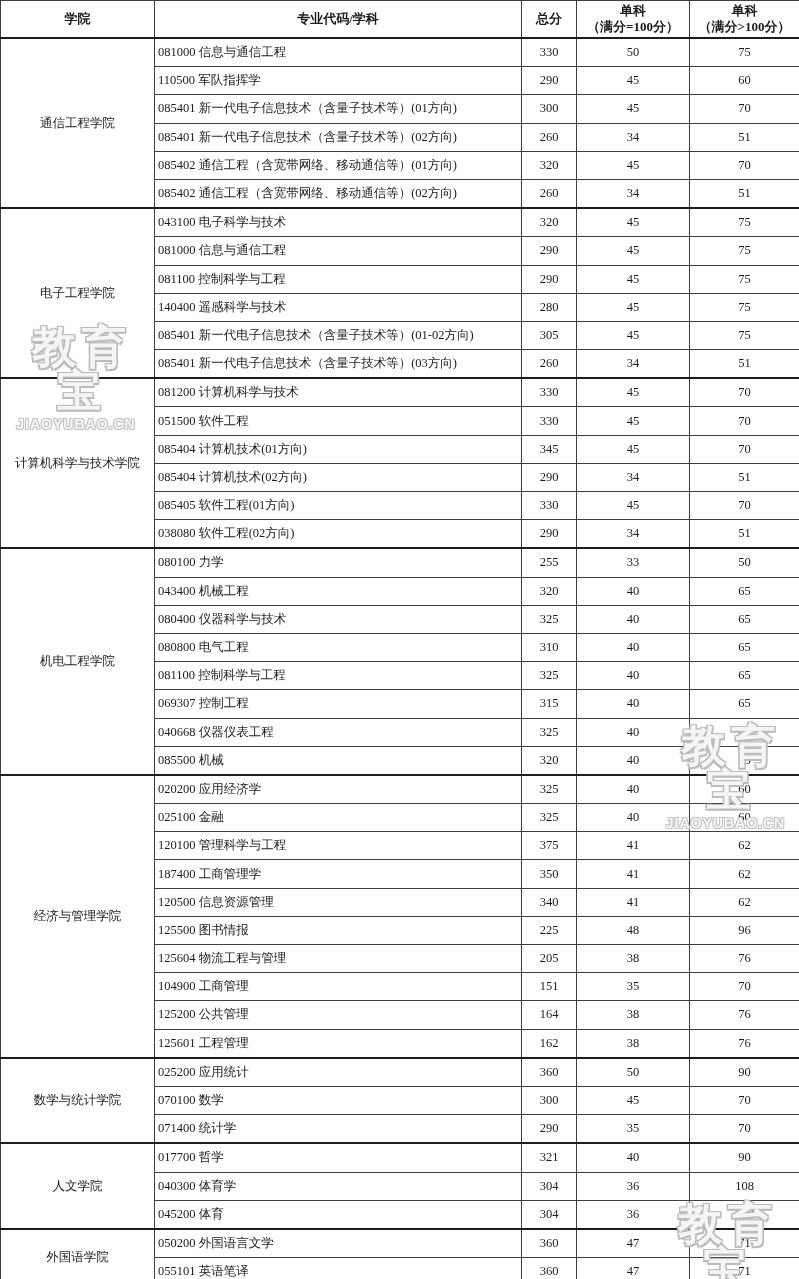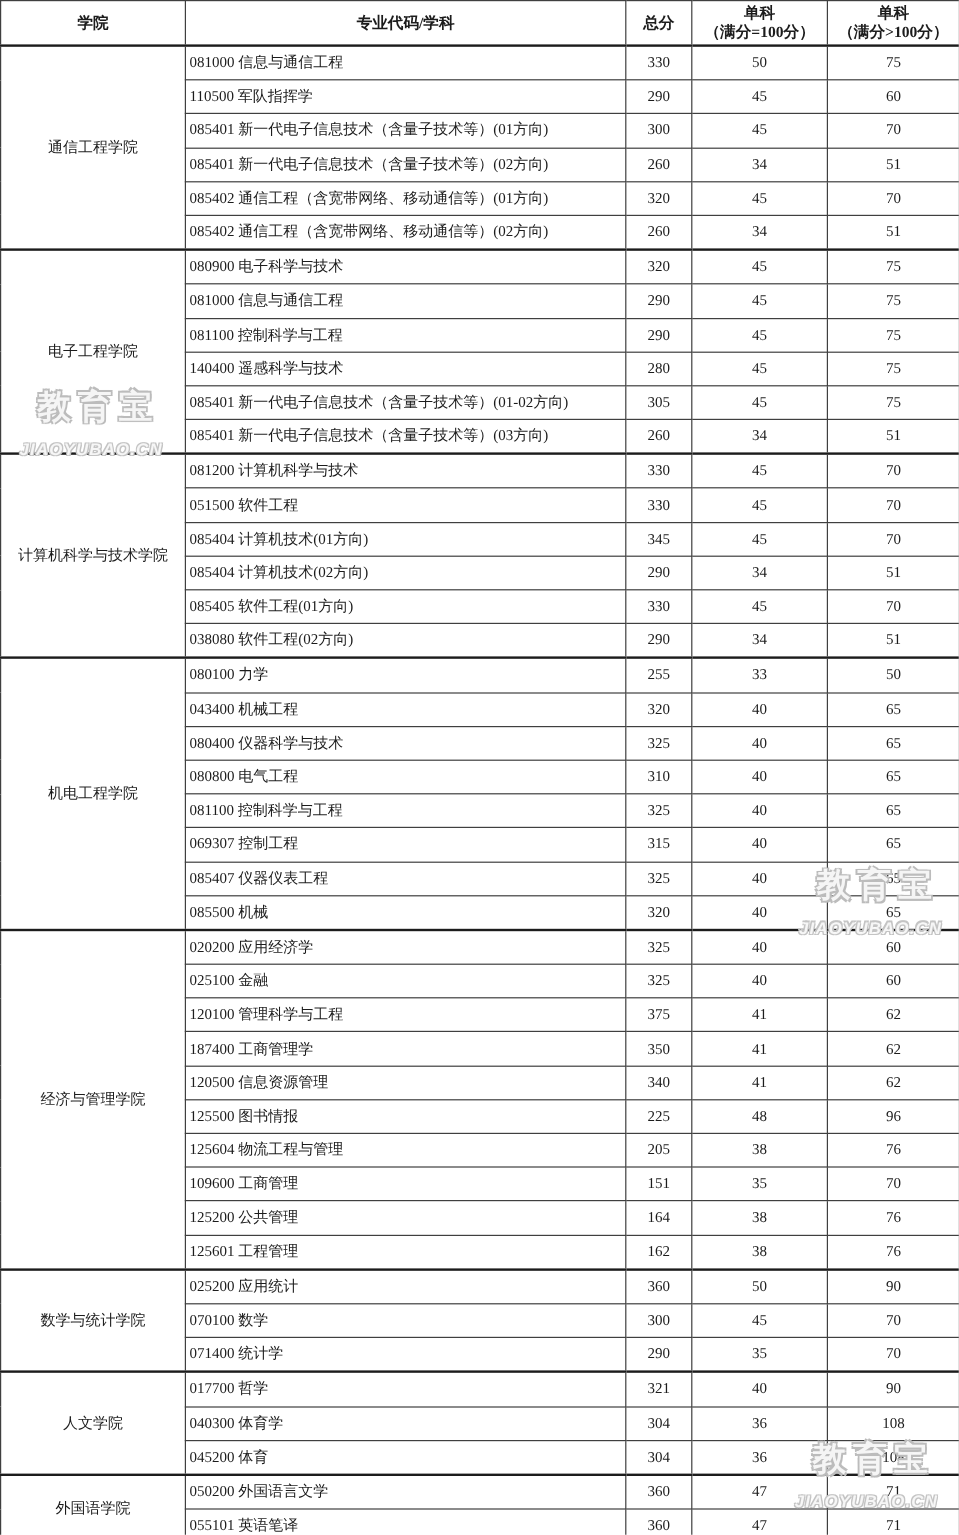--- a/index.html
+++ b/index.html
@@ -52,37 +52,36 @@
   .watermark {
     position: absolute;
     text-align: center;
     pointer-events: none;
     font-family: "Liberation Sans", "DejaVu Sans", sans-serif;
     font-weight: bold;
     color: rgba(255,255,255,0.85);
     z-index: 5;
   }
   .wm-title {
-    font-size: 28px;
+    font-size: 44px;
     line-height: 1.0;
     letter-spacing: 6px;
     text-shadow:
       -1.5px -1.5px 0 #bcbcbc, 1.5px -1.5px 0 #bcbcbc,
       -1.5px 1.5px 0 #bcbcbc, 1.5px 1.5px 0 #bcbcbc,
       0 0 2px #c6c6c6;
     margin-left: 12px;
   }
   .wm-sub {
     font-size: 14px;
     letter-spacing: 1px;
-    margin-top: 13px;
+    margin-top: 3px;
     text-shadow:
       -1px -1px 0 #c4c4c4, 1px -1px 0 #c4c4c4,
       -1px 1px 0 #c4c4c4, 1px 1px 0 #c4c4c4;
-    font-style: italic;
   }
   .wm-1 { left: 12px;  top: 325px;  width: 128px; }
   .wm-2 { left: 653px; top: 724px;  width: 145px; }
   .wm-3 { left: 648px; top: 1202px; width: 148px; }
 </style>
 </head>
 <body>
 
 <table class="score-table">
   <colgroup>
@@ -146,21 +145,21 @@
         <td class="col-sg100">70</td>
       </tr>
       <tr>
         <td class="col-major">085402 通信工程（含宽带网络、移动通信等）(02方向)</td>
         <td class="col-total">260</td>
         <td class="col-s100">34</td>
         <td class="col-sg100">51</td>
       </tr>
       <tr class="group-start">
         <td class="col-college" rowspan="6">电子工程学院</td>
-        <td class="col-major">080900 电子科学与技术</td>
+        <td class="col-major">043100 电子科学与技术</td>
         <td class="col-total">320</td>
         <td class="col-s100">45</td>
         <td class="col-sg100">75</td>
       </tr>
       <tr>
         <td class="col-major">081000 信息与通信工程</td>
         <td class="col-total">290</td>
         <td class="col-s100">45</td>
         <td class="col-sg100">75</td>
       </tr>
@@ -256,21 +255,21 @@
         <td class="col-s100">40</td>
         <td class="col-sg100">65</td>
       </tr>
       <tr>
         <td class="col-major">069307 控制工程</td>
         <td class="col-total">315</td>
         <td class="col-s100">40</td>
         <td class="col-sg100">65</td>
       </tr>
       <tr>
-        <td class="col-major">085407 仪器仪表工程</td>
+        <td class="col-major">040668 仪器仪表工程</td>
         <td class="col-total">325</td>
         <td class="col-s100">40</td>
         <td class="col-sg100">65</td>
       </tr>
       <tr>
         <td class="col-major">085500 机械</td>
         <td class="col-total">320</td>
         <td class="col-s100">40</td>
         <td class="col-sg100">65</td>
       </tr>
@@ -311,21 +310,21 @@
         <td class="col-s100">48</td>
         <td class="col-sg100">96</td>
       </tr>
       <tr>
         <td class="col-major">125604 物流工程与管理</td>
         <td class="col-total">205</td>
         <td class="col-s100">38</td>
         <td class="col-sg100">76</td>
       </tr>
       <tr>
-        <td class="col-major">109600 工商管理</td>
+        <td class="col-major">104900 工商管理</td>
         <td class="col-total">151</td>
         <td class="col-s100">35</td>
         <td class="col-sg100">70</td>
       </tr>
       <tr>
         <td class="col-major">125200 公共管理</td>
         <td class="col-total">164</td>
         <td class="col-s100">38</td>
         <td class="col-sg100">76</td>
       </tr>

